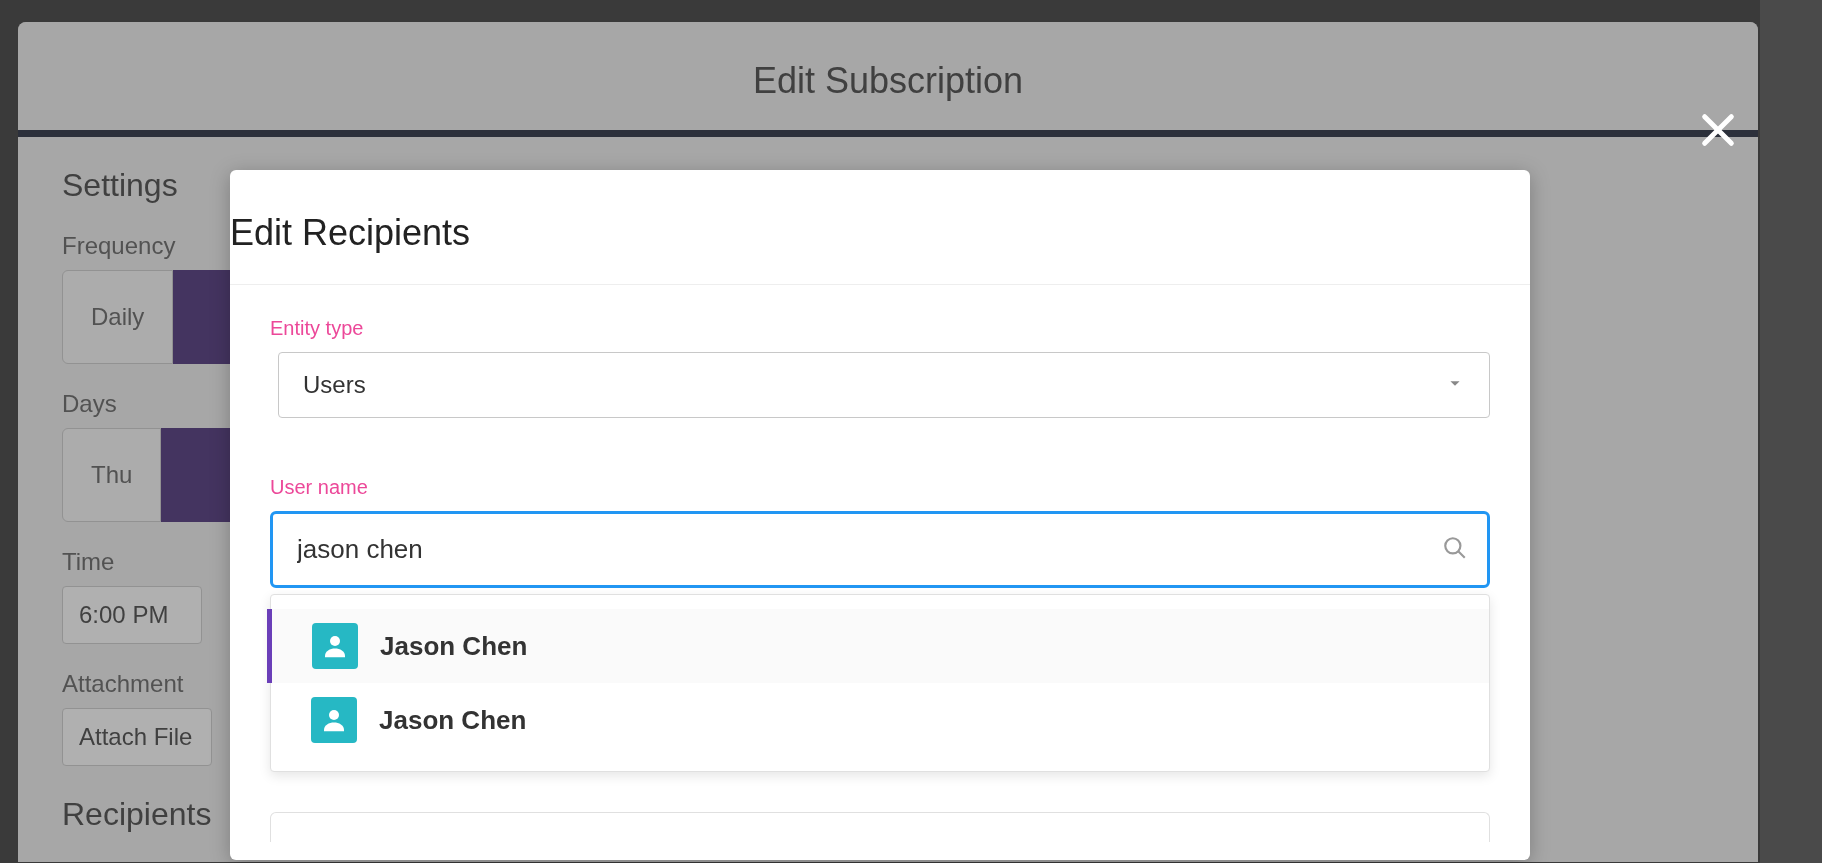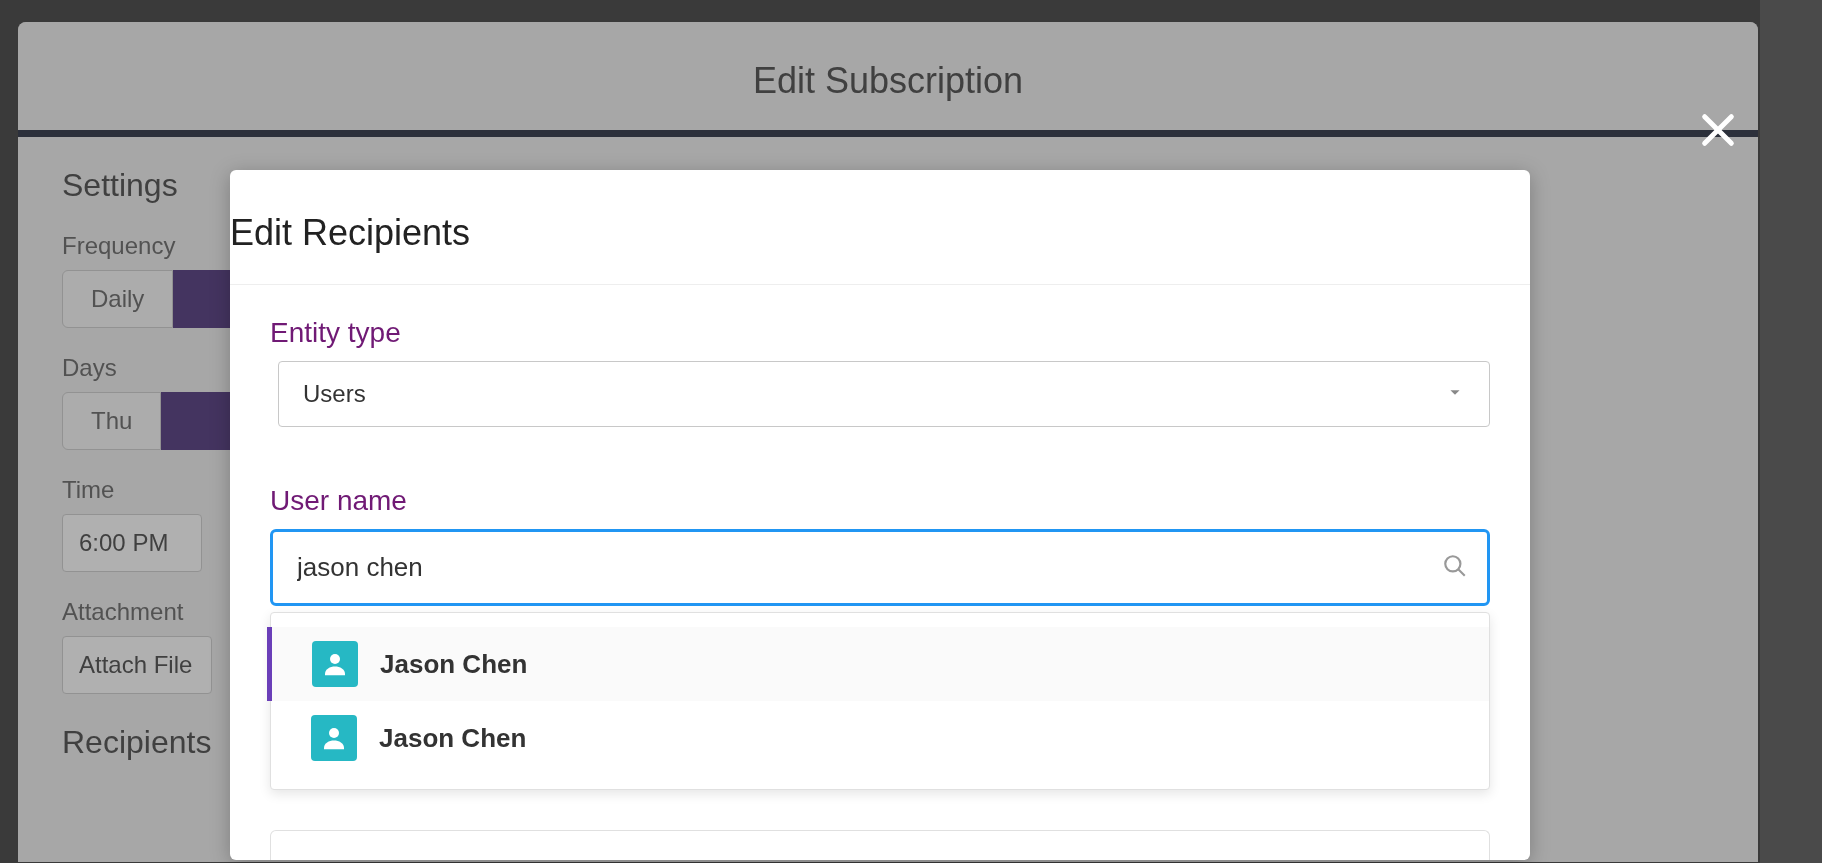--- a/index.html
+++ b/index.html
@@ -56,21 +56,21 @@
     color: #555;
     margin-bottom: 10px;
     display: block;
   }
   .btn-row { display: flex; gap: 0; }
   .seg-btn {
     border: 1px solid #c8c8c8;
     background: #f7f7f7;
     color: #555;
     font-size: 24px;
-    padding: 14px 28px;
+    padding: 32px 28px;
     cursor: pointer;
   }
   .seg-btn:first-child { border-top-left-radius: 6px; border-bottom-left-radius: 6px; }
   .seg-btn.active {
     background: #3b1e6e;
     color: #fff;
     border-color: #3b1e6e;
   }
   .input-box {
     border: 1px solid #c8c8c8;
@@ -125,22 +125,22 @@
     text-align: left;
     font-size: 36px;
     color: #222;
     padding: 42px 0 30px 0;
     border-bottom: 1px solid #eee;
   }
   .edit-recip-body {
     padding: 32px 40px 0 40px;
   }
   .er-label {
-    font-size: 28px;
-    color: #701a75;
+    font-size: 20px;
+    color: #ec4899;
     margin-bottom: 12px;
     display: block;
   }
   .er-select-wrap {
     position: relative;
     width: 100%;
     padding-left: 8px;
   }
   .er-select {
     width: 100%;

